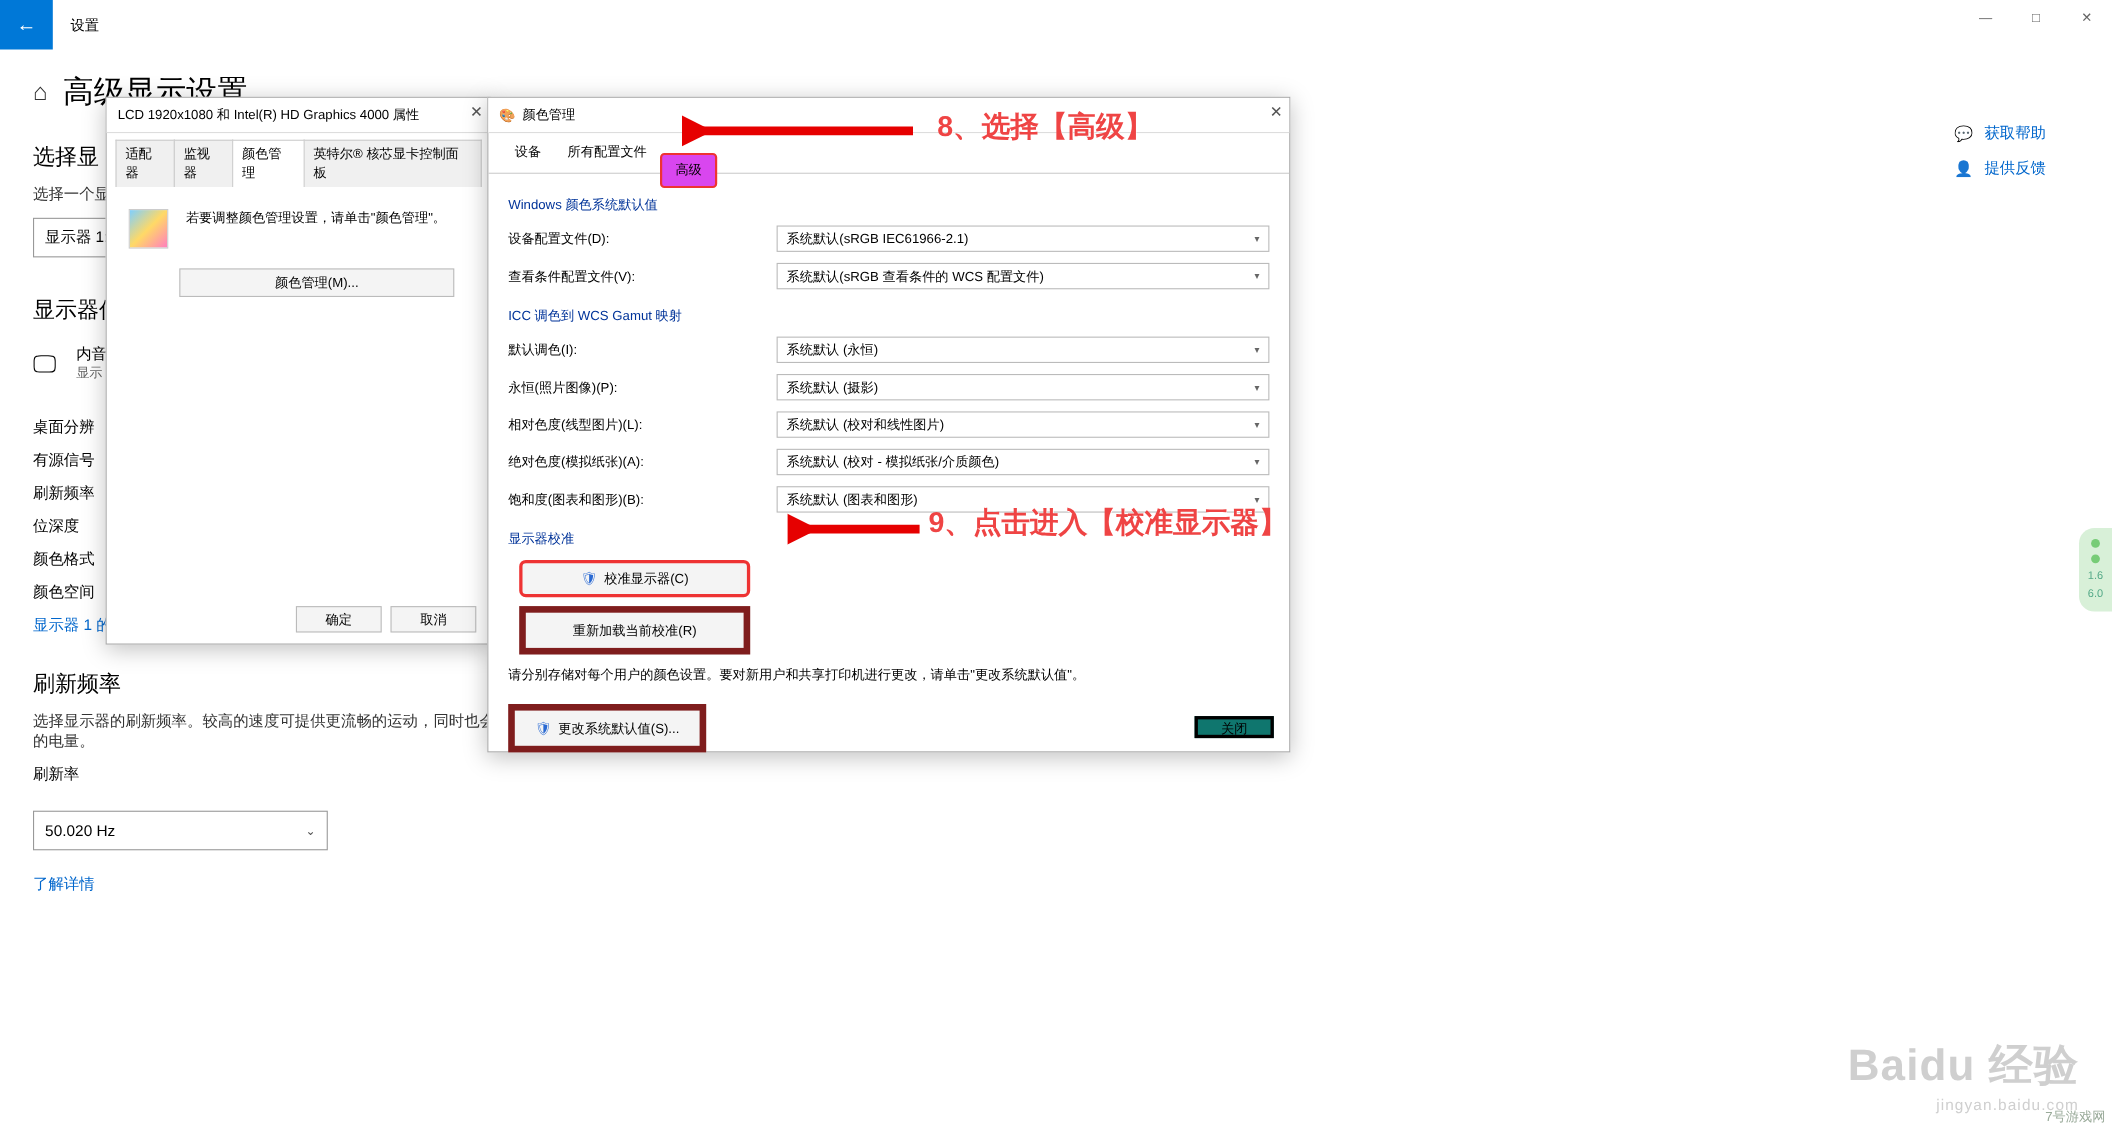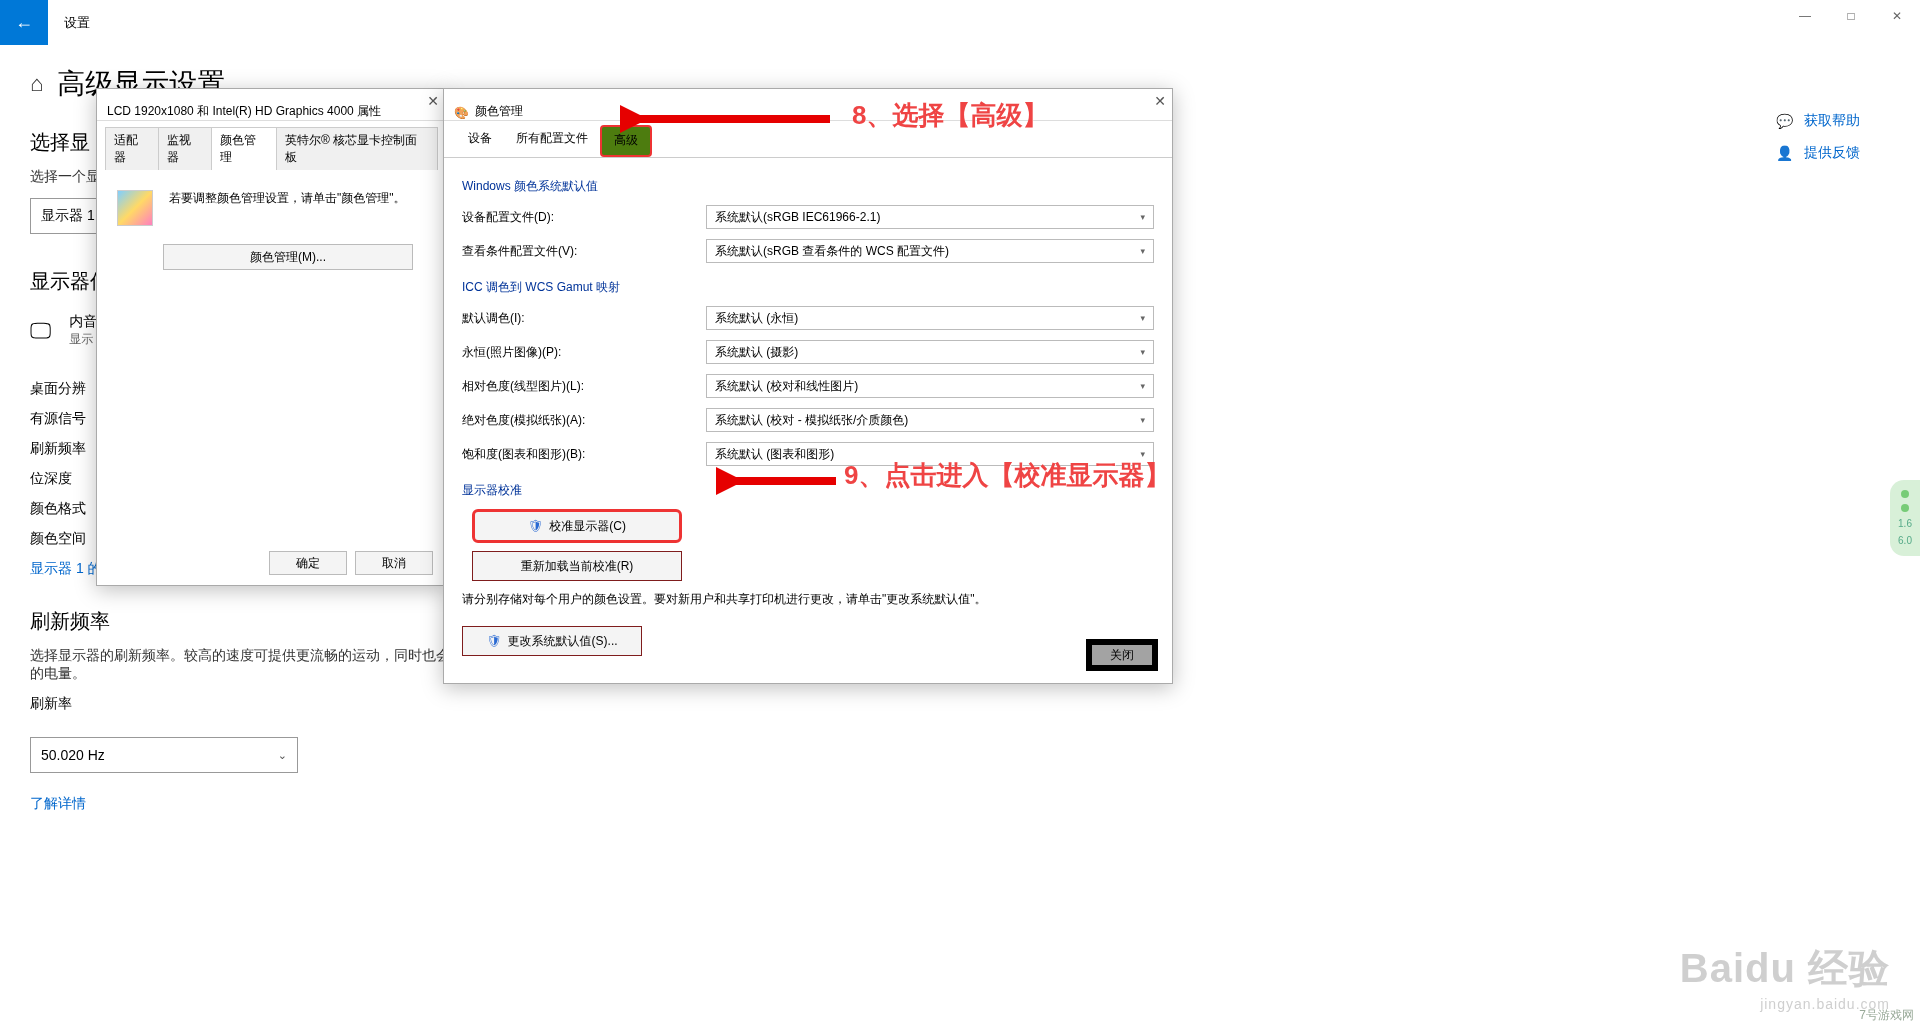--- a/index.html
+++ b/index.html
@@ -27,49 +27,49 @@
 .monitor-icon { font-size: 22px; margin-right: 6px; }
 .settings-link { color: #0066cc; }
 .details-link { color: #0066cc; margin-top: 16px; display: inline-block; }
 
 .right-links { position: absolute; right: 60px; top: 112px; display: flex; flex-direction: column; gap: 14px; }
 .right-links a { display: flex; align-items: center; gap: 10px; color: #0066cc; text-decoration: none; font-size: 14px; }
 
 
 .dlg { position: absolute; background: #fff; border: 1px solid #aaa; box-shadow: 0 4px 20px rgba(0,0,0,0.25); }
 .dlg-props { left: 96px; top: 88px; width: 350px; height: 498px; }
-.dlg-titlebar { height: 32px; display: flex; align-items: flex-end; padding: 0 10px; font-size: 12px; border-bottom: 1px solid #ddd; background: #fff; position: relative; }
+.dlg-titlebar { height: 32px; display: flex; align-items: center; padding: 0 10px; font-size: 12px; border-bottom: 1px solid #ddd; background: #fff; position: relative; }
 .dlg-close { position: absolute; right: 6px; top: 4px; font-size: 14px; color: #555; }
 .dlg-tabs { display: flex; padding: 6px 8px 0; gap: 0; font-size: 12px; }
 .dlg-tab { padding: 4px 8px; border: 1px solid #ccc; border-bottom: none; background: #f0f0f0; margin-right: -1px; }
 .dlg-tab.active { background: #fff; position: relative; z-index: 2; }
 .dlg-props-body { padding: 20px 20px 12px; font-size: 12px; }
 .props-icon-row { display: flex; align-items: flex-start; gap: 16px; margin-bottom: 18px; }
 .props-icon { width: 36px; height: 36px; background: linear-gradient(135deg,#7fcfff,#ffd966,#ff7fbf); border: 1px solid #ccc; }
 .props-btn { width: 250px; height: 26px; border: 1px solid #bbb; background: #f4f4f4; font-size: 12px; display: flex; align-items: center; justify-content: center; margin-left: 46px; }
 .dlg-footer { position: absolute; bottom: 10px; right: 12px; display: flex; gap: 8px; }
 .dlg-footer button { width: 78px; height: 24px; border: 1px solid #bbb; background: #f4f4f4; font-size: 12px; }
 
 
 .dlg-color { left: 443px; top: 88px; width: 730px; height: 596px; z-index: 10; }
 .cm-tabs { display: flex; padding: 4px 12px 0; font-size: 12px; gap: 0; border-bottom: 1px solid #ccc; }
 .cm-tab { padding: 5px 12px 6px; }
-.cm-tab.active { border: 2px solid #e33; border-radius: 4px; background: #4d7c0f; position: relative; top: 0; }
+.cm-tab.active { border: 2px solid #e33; border-radius: 4px; background: #d946ef; position: relative; top: 14px; }
 .cm-body { padding: 14px 18px; font-size: 12px; }
 .cm-group-title { font-size: 12px; color: #003399; margin: 6px 0 10px; }
 .cm-row { display: flex; align-items: center; margin-bottom: 10px; }
 .cm-label { width: 244px; font-size: 12px; }
 .cm-select { flex: 1; height: 24px; border: 1px solid #bbb; background: #fff; display: flex; align-items: center; justify-content: space-between; padding: 0 8px; font-size: 12px; }
 .cm-select .sc { font-size: 9px; color: #666; }
-.cm-btn { height: 30px; border: 1px solid #7f1d1d; background: #f4f4f4; font-size: 12px; display: flex; align-items: center; justify-content: center; gap: 6px; }
+.cm-btn { height: 44px; border: 6px solid #7f1d1d; background: #f4f4f4; font-size: 12px; display: flex; align-items: center; justify-content: center; gap: 6px; }
 .cm-btn.wide { width: 210px; }
 .cm-btn.highlighted { border: 3px solid #e33; border-radius: 6px; height: 34px; }
 .cm-note { font-size: 12px; margin: 10px 0 18px; }
 .cm-footer { position: absolute; bottom: 12px; right: 14px; }
-.cm-footer button { width: 72px; height: 32px; border: 6px solid #000000; background: #a3a3a3; font-size: 12px; }
+.cm-footer button { width: 72px; height: 20px; border: 3px solid #000000; background: #0f766e; font-size: 12px; }
 .shield { color: #2a6ad3; font-size: 12px; }
 
 
 .anno { position: absolute; color: #ef4444; font-weight: 700; font-size: 26px; z-index: 30; text-shadow: 0.5px 0.5px 0 #fff; white-space: nowrap; }
 .arrow-svg { position: absolute; z-index: 29; }
 
 
 .wm { position: absolute; right: 30px; bottom: 18px; color: #cfcfcf; text-align: right; }
 .wm .b { font-size: 40px; font-weight: 700; letter-spacing: 1px; }
 .wm .s { font-size: 14px; letter-spacing: 1px; }

